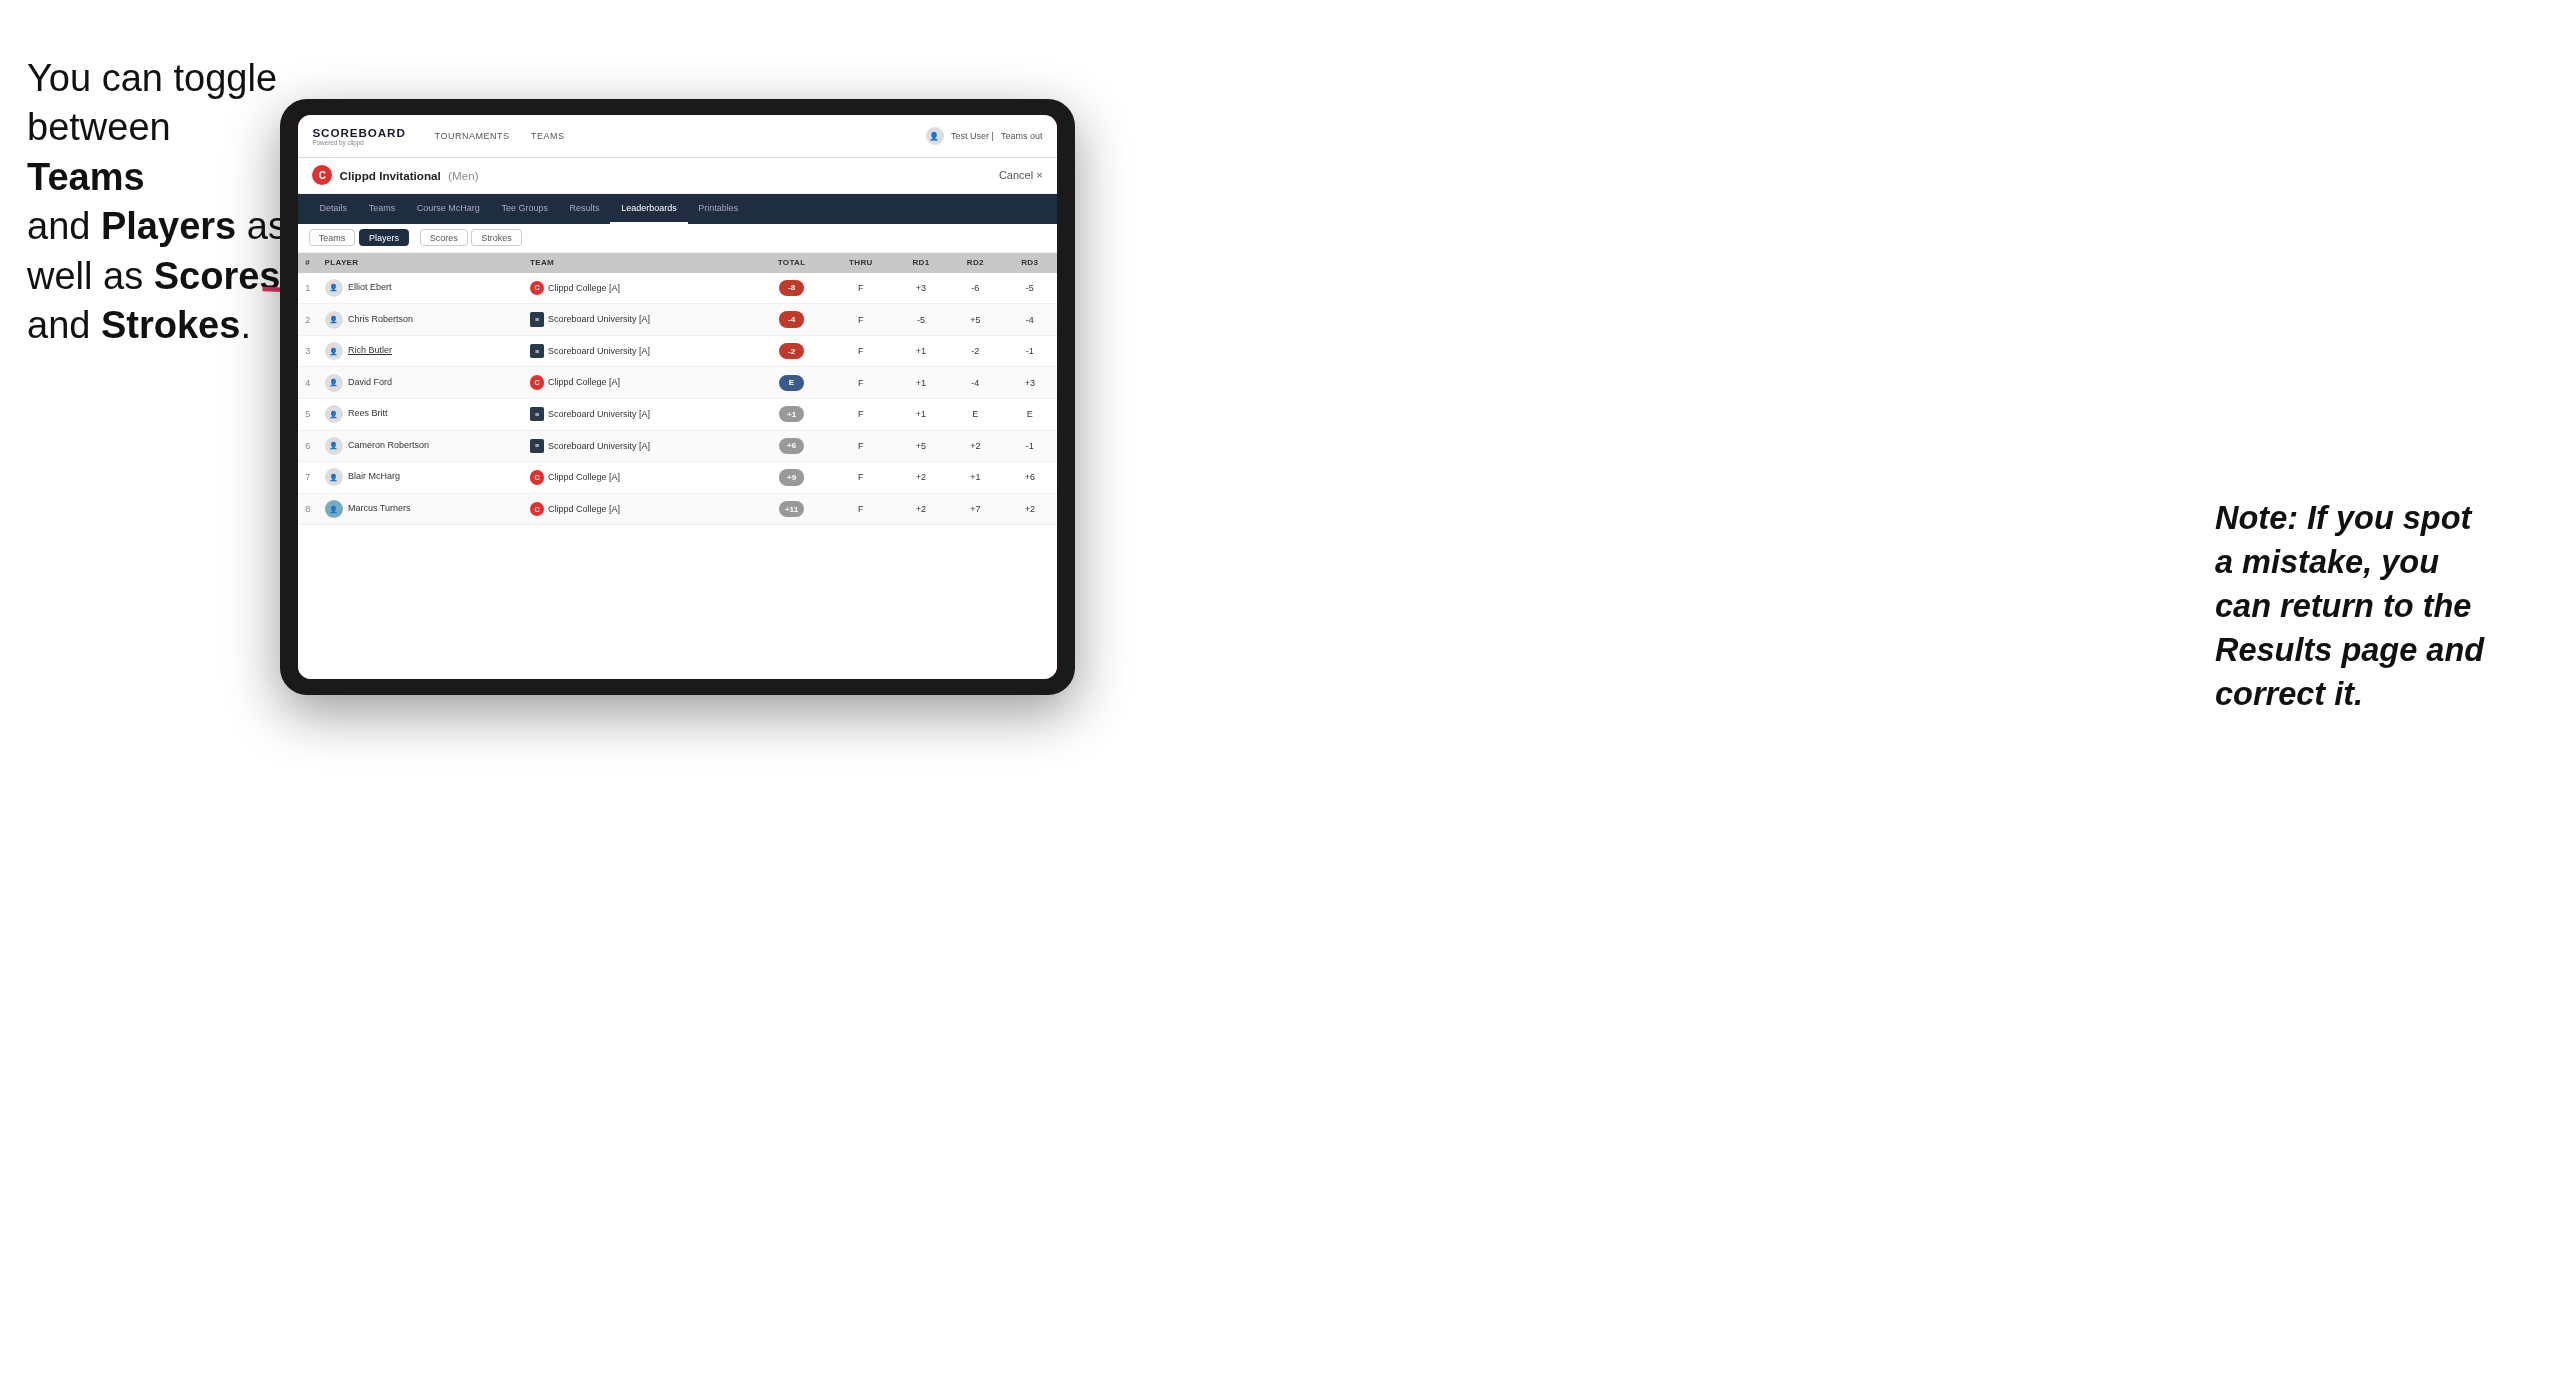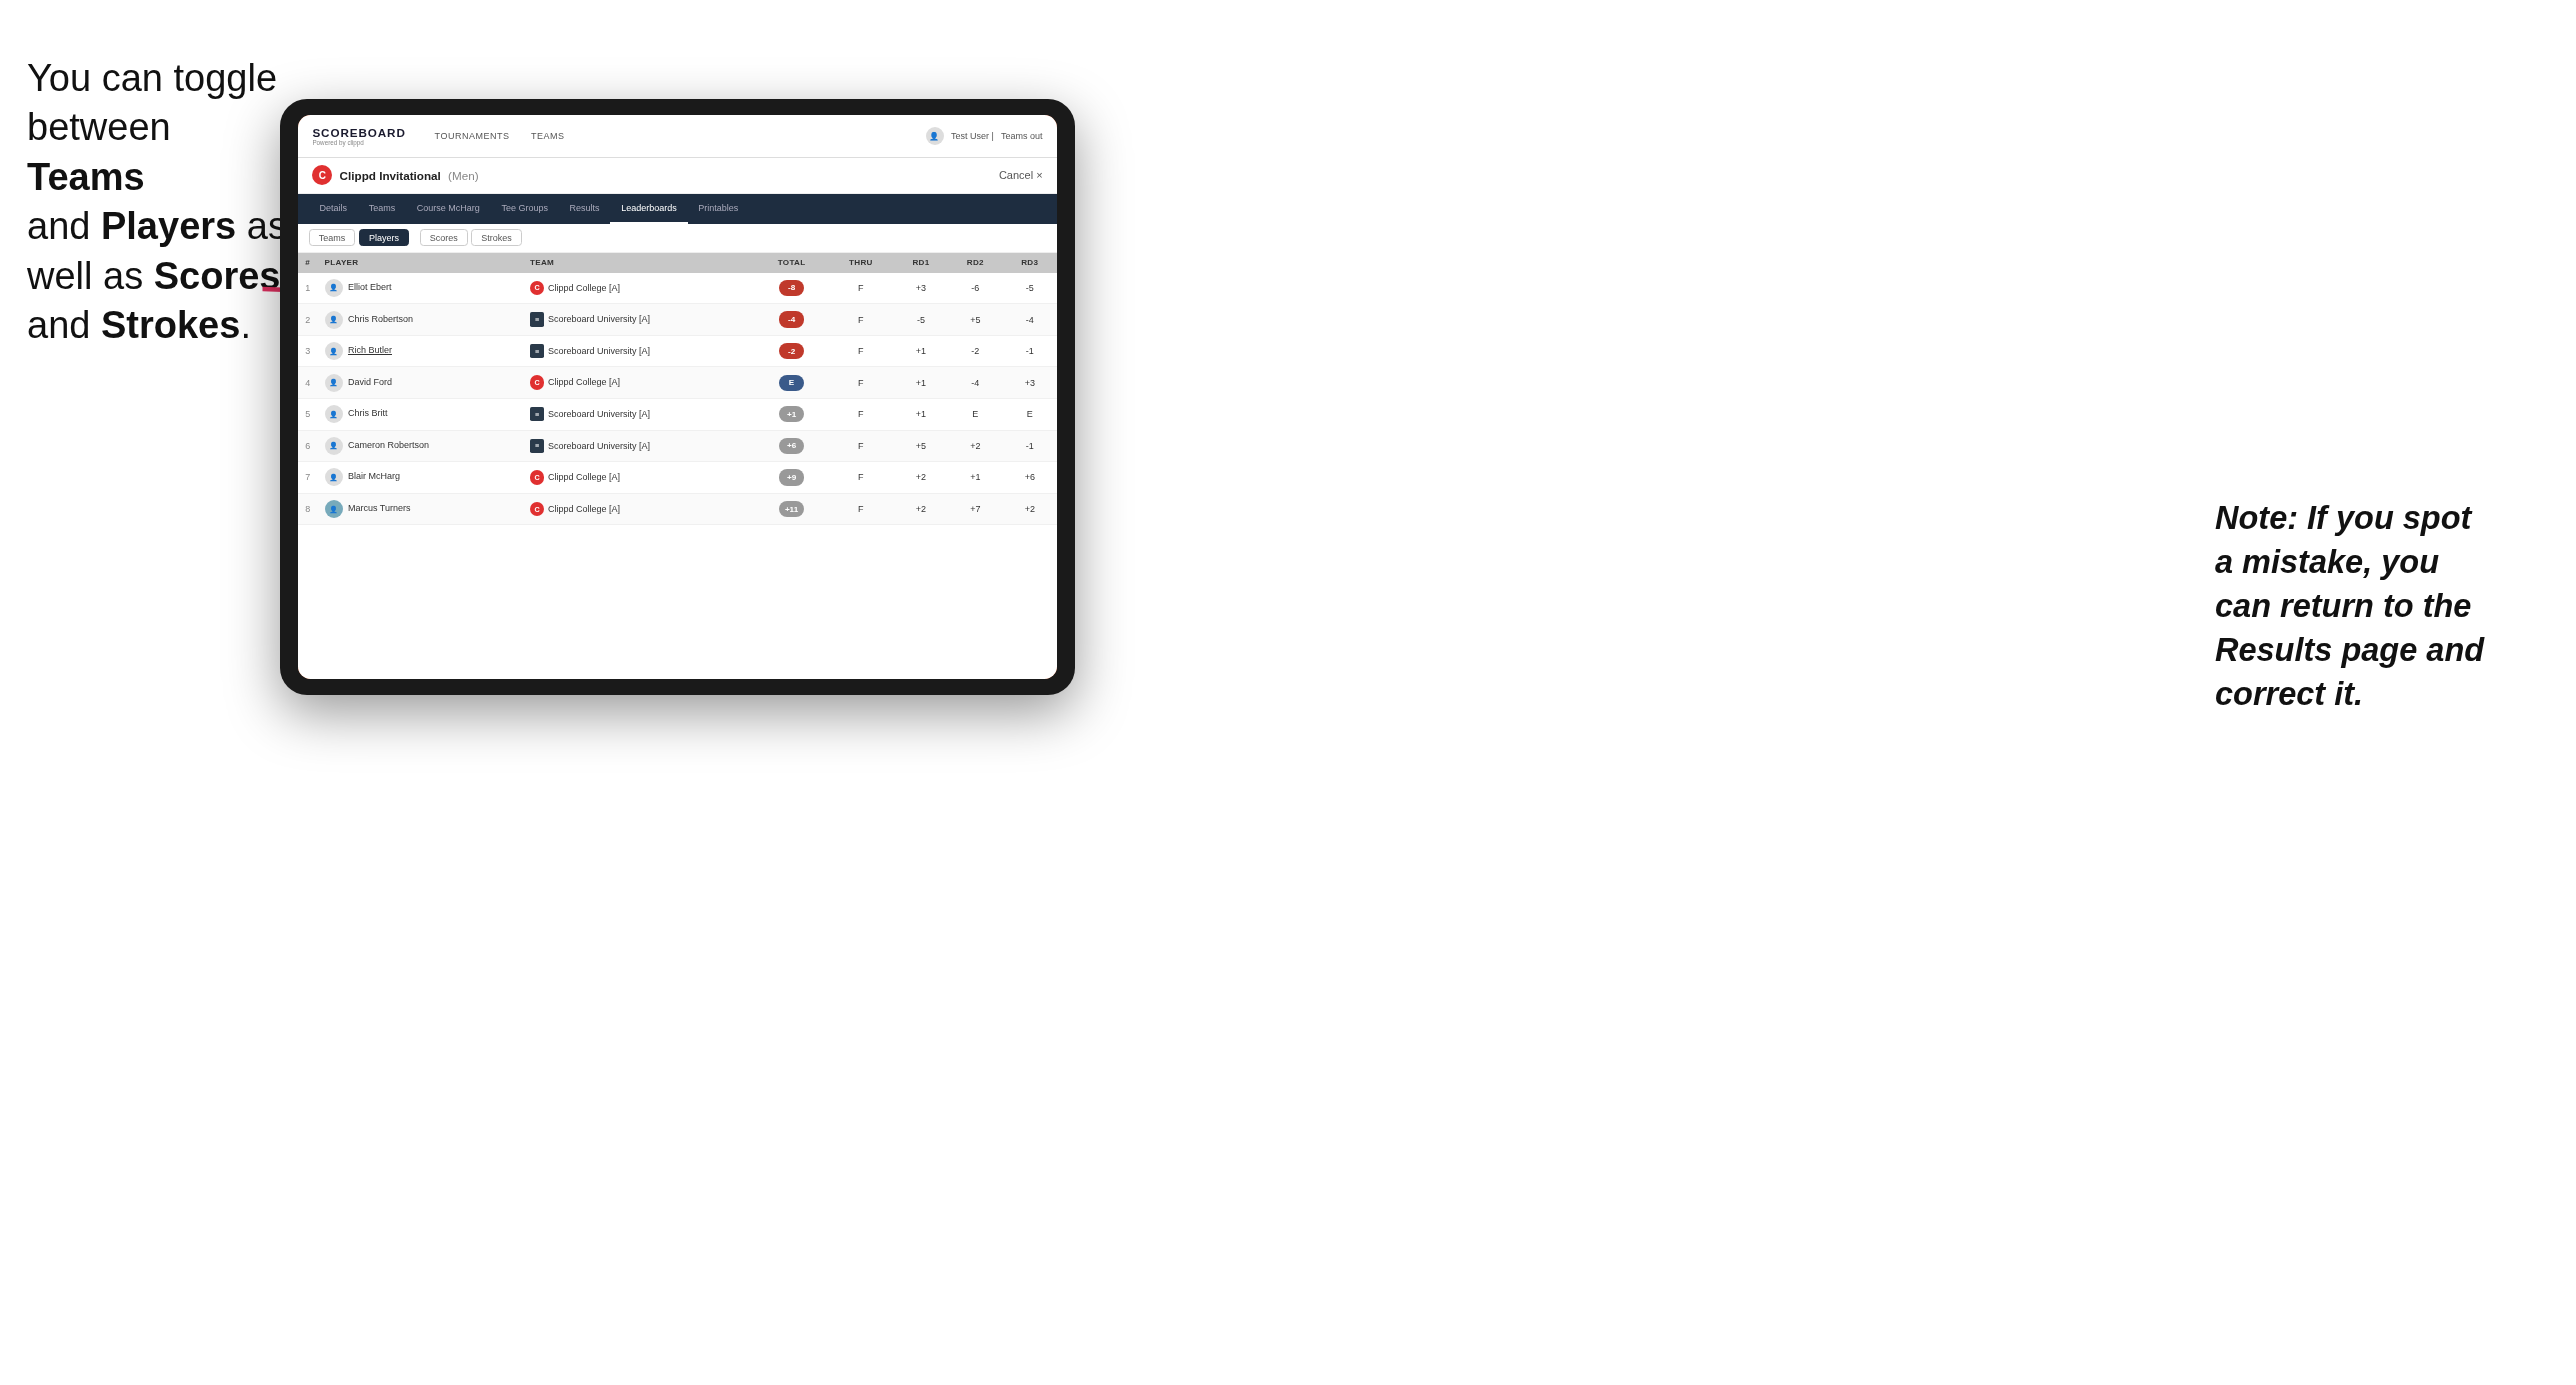--- a/index.html
+++ b/index.html
@@ -417,21 +417,21 @@
               <td style="display: table-cell;"><div class="player-avatar">👤</div><span>David Ford</span></td>
               <td><span class="team-logo-small team-logo-red" style="font-size: 7.2px;">C</span><span>Clippd College [A]</span></td>
               <td class="center"><span class="score-badge score-blue">E</span></td>
               <td class="center">F</td>
               <td class="center">+1</td>
               <td class="center">-4</td>
               <td class="center">+3</td>
             </tr>
             <tr>
               <td class="rank-cell">5</td>
-              <td style="display: table-cell;"><div class="player-avatar">👤</div><span>Chris Britt</span></td>
+              <td style="display: table-cell;"><div class="player-avatar">👤</div><span>Rees Britt</span></td>
               <td><span class="team-logo-small team-logo-dark" style="font-size: 7.2px;">≡</span><span>Scoreboard University [A]</span></td>
               <td class="center"><span class="score-badge score-gray">+1</span></td>
               <td class="center">F</td>
               <td class="center">+1</td>
               <td class="center">E</td>
               <td class="center">E</td>
             </tr>
             <tr>
               <td class="rank-cell">6</td>
               <td style="display: table-cell; margin-top: 27px;"><div class="player-avatar">👤</div><span>Cameron Robertson</span></td>

